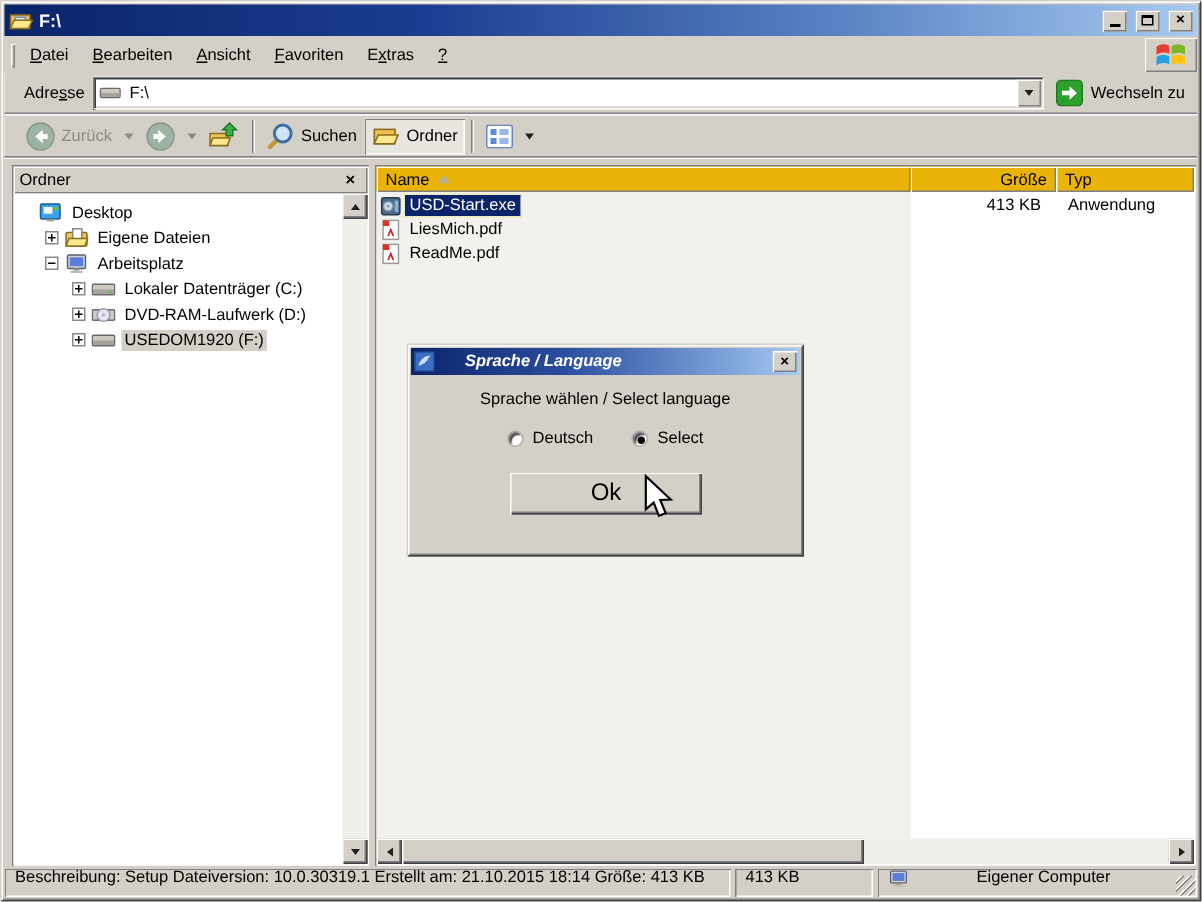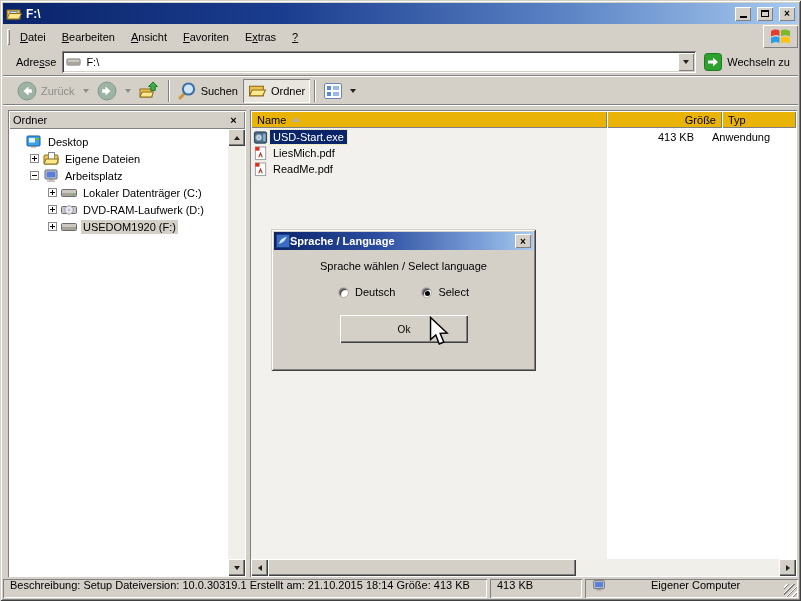--- a/index.html
+++ b/index.html
@@ -73,47 +73,47 @@
   .vscroll { position:absolute; right:1px; top:19px; bottom:1px; width:17px; background:#f1efe9; }
   .hscroll { position:absolute; left:1px; right:1px; bottom:1px; height:17px; background:#f1efe9; }
   .sbtn { position:absolute; width:17px; height:17px; display:flex; align-items:center; justify-content:center;
     background:#d4d0c8; box-shadow: inset 1px 1px 0 #fff, inset -1px -1px 0 #404040, inset -2px -2px 0 #808080; }
   .thumb { position:absolute; top:0; height:17px; background:#d4d0c8; box-shadow: inset 1px 1px 0 #fff, inset -1px -1px 0 #404040, inset -2px -2px 0 #808080; }
 
   .filepane { position:absolute; left:250px; top:110px; width:547px; height:467px; background:#fff;
     box-shadow: inset 1px 1px 0 #808080, inset -1px -1px 0 #fff; }
   .colheads { position:absolute; left:1px; top:1px; right:1px; height:17px; display:flex; }
   .colh { background:#eab308; box-shadow: inset 1px 1px 0 #fff, inset -1px -1px 0 #808080; display:flex; align-items:center; padding:0 6px; gap:6px; }
-  .colh.name { width:356px; } .colh.size { width:115px; justify-content:flex-end; } .colh.type { flex:1; }
+  .colh.name { width:356px; } .colh.size { width:97px; justify-content:flex-end; } .colh.type { flex:1; }
   .sortcol-tint { position:absolute; left:1px; top:18px; width:356px; bottom:18px; background:#f2f1ed; }
   .filelist { position:absolute; left:1px; top:19px; right:1px; }
   .frow { height:16px; display:flex; align-items:center; }
   .fcell-name { width:356px; display:flex; align-items:center; gap:2px; padding-left:2px; }
   .fcell-size { width:97px; text-align:right; padding-right:10px; }
   .fcell-type { padding-left:8px; }
   .fname { padding:1px 3px; }
   .fname.selected { background:#0a246a; color:#fff; outline:1px dotted #e6e28e; }
   .ficon { width:15px; height:15px; flex:0 0 auto; }
 
   
   .dialog { position:absolute; left:271px; top:229px; width:265px; height:142px; background:#d4d0c8;
     box-shadow: inset 1px 1px 0 #d4d0c8, inset -1px -1px 0 #404040, inset 2px 2px 0 #ffffff, inset -2px -2px 0 #808080; }
   .dlg-title { position:absolute; left:3px; top:3px; right:3px; height:18px;
     background:linear-gradient(90deg,#0a246a 0%,#2c4ea0 40%,#7ba0d8 80%,#a6caf0 100%);
-    display:flex; align-items:center; gap:0; padding:0 2px; }
+    display:flex; align-items:center; gap:20px; padding:0 2px;font-style:italic; }
   .dlg-title .dtitle { color:#fff; font-weight:bold; flex:1; font-size:11px; }
   .dlg-msg { position:absolute; left:0; right:0; top:31px; text-align:center; }
   .dlg-radios { position:absolute; left:0; right:0; top:57px; display:flex; justify-content:center; gap:26px; }
   .radio-group { display:flex; align-items:center; gap:6px; }
   .radio { width:11px; height:11px; border-radius:50%; background:#fff; position:relative;
     box-shadow: inset 1px 1px 0 #808080, inset -1px -1px 0 #fff, inset 2px 2px 1px #404040; border:1px solid #b0aca4; }
   .radio.on::after { content:""; position:absolute; left:3px; top:3px; width:5px; height:5px; border-radius:50%; background:#000; }
   .okbtn { position:absolute; left:69px; top:86px; width:128px; height:28px; background:#d4d0c8;
     box-shadow: inset 1px 1px 0 #ffffff, inset -1px -1px 0 #404040, inset -2px -2px 0 #808080;
-    display:flex; align-items:center; justify-content:center; font-size:10px; }
+    display:flex; align-items:center; justify-content:center; font-size:16px; }
 
   
   .statusbar { position:absolute; left:3px; right:3px; bottom:3px; height:21px; display:flex; gap:3px; padding-top:2px; }
   .spanel { box-shadow: inset 1px 1px 0 #808080, inset -1px -1px 0 #fff; display:flex; align-items:flex-start; padding:0 7px; gap:5px; white-space:nowrap; overflow:hidden; }
   .sp1 { width:484px; } .sp2 { width:92px; } .sp3 { flex:1; position:relative;gap:45px; }
   .gripcorner { position:absolute; right:1px; bottom:1px; width:13px; height:13px;
     background:repeating-linear-gradient(135deg, transparent 0 2px, #fff 2px 3px, #808080 3px 4px); }
 
   .cursor { position:absolute; left:429px; top:316px; width:22px; height:32px; z-index:50; }
   svg { display:block; }

